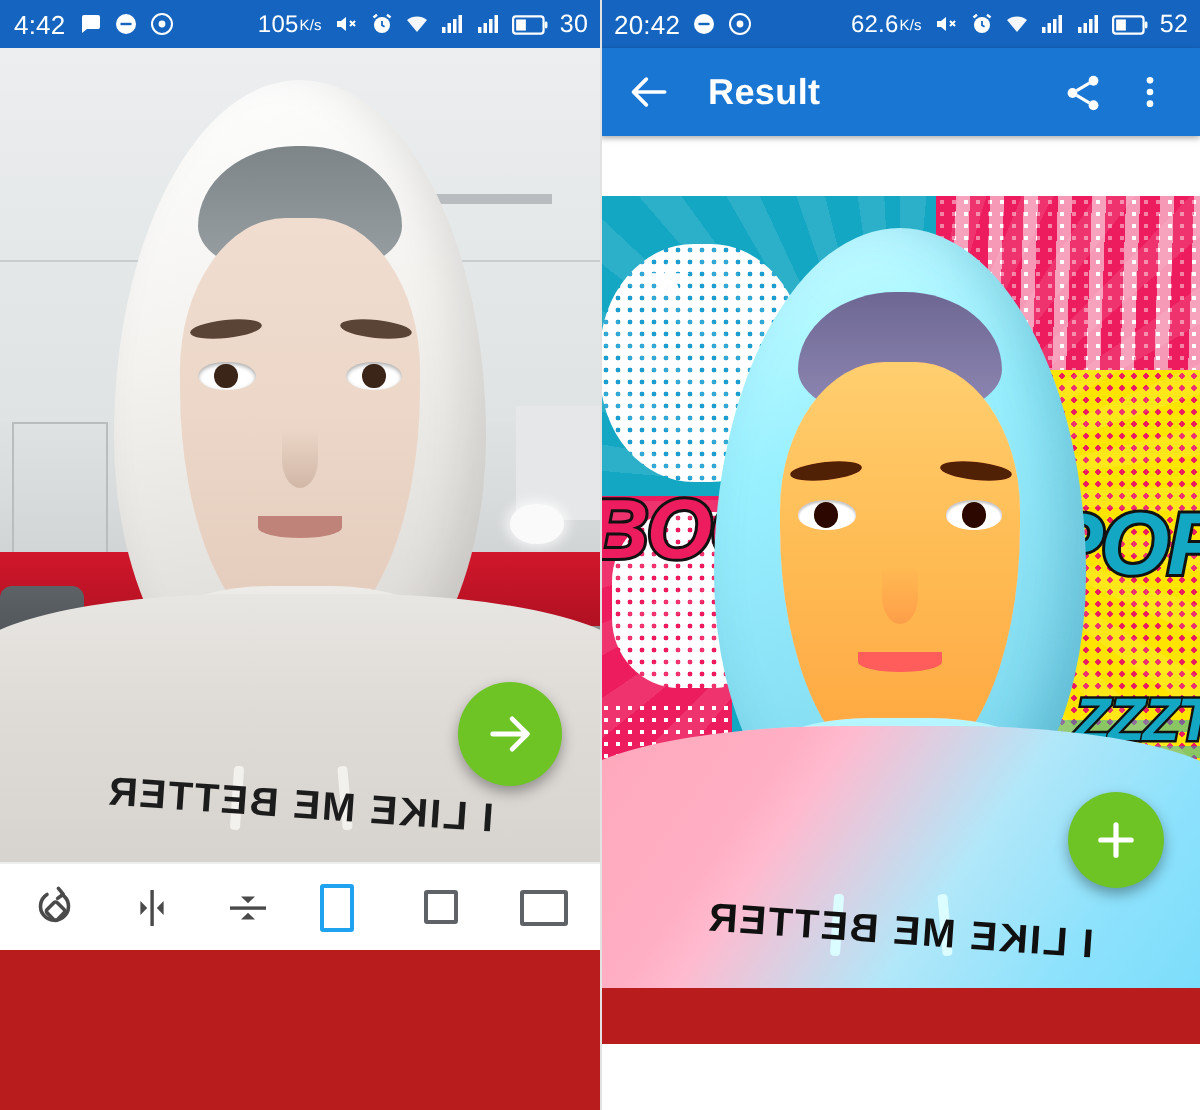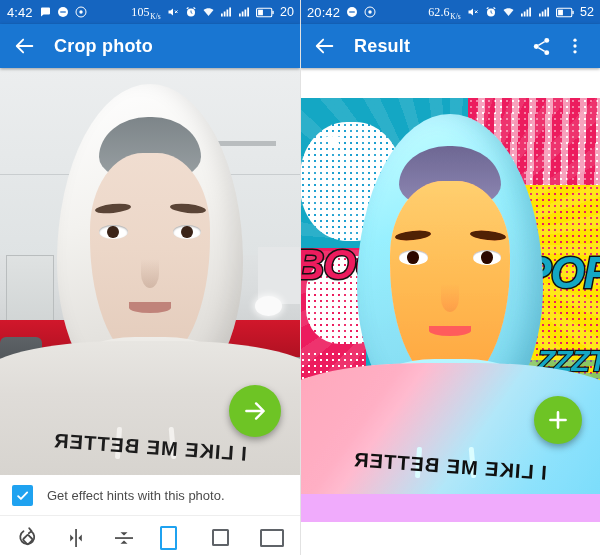--- a/index.html
+++ b/index.html
@@ -5,34 +5,34 @@
   * { box-sizing: border-box; margin: 0; padding: 0; }
   html, body {
     width: 600px; height: 555px;
     font-family: "Liberation Sans", sans-serif;
     background: #ffffff;
     overflow: hidden;
   }
   .screen { position: relative; width: 600px; height: 555px; display: flex; background:#fff; }
 
   
-  .panel { position: relative; width: 300px; height: 555px; background: #f0abfc; overflow: hidden; }
+  .panel { position: relative; width: 300px; height: 555px; background: #b91c1c; overflow: hidden; }
   .panel-left  { border-right: 0; }
 
   
   .statusbar {
     position: relative; height: 24px; background: #1565c0;
     display: flex; align-items: center; padding: 0 6px 0 7px;
     color: #ffffff; font-size: 12.5px; letter-spacing: .1px;
   }
   .sb-clock { font-size: 13px; font-weight: 400; margin-right: 6px; white-space: nowrap; }
   .sb-left-icons { display: flex; align-items: center; gap: 6px; }
   .sb-spacer { flex: 1 1 auto; }
   .sb-right { display: flex; align-items: center; gap: 5px; white-space: nowrap; }
-  .sb-speed { font-size: 12px; display: flex; align-items: flex-end; font-family: Liberation Serif, serif; }
+  .sb-speed { font-size: 12px; display: flex; align-items: center; }
   .sb-speed sup { font-size: 7.5px; line-height: 1; position: relative; top: 1px; margin-left: .5px; }
   .sb-batt-num { font-size: 12.5px; margin-left: 1px; }
 
   .icon { display: inline-block; line-height: 0; }
   .icon svg { display: block; }
 
   
   .appbar {
     position: relative; height: 44px; background: #1976d2;
     display: flex; align-items: center; padding: 0 8px;
@@ -286,34 +286,24 @@
               <rect x="17.5" y="3" width="3.5" height="18" fill="#fff"></rect>
           </svg>
         </span>
         <span class="icon">
           <svg width="18" height="11" viewBox="0 0 26 14">
             <rect x="0.8" y="0.8" width="22" height="12.4" rx="2" fill="none" stroke="#fff" stroke-width="1.6"></rect>
             <rect x="3" y="3" width="7" height="8" fill="#fff"></rect>
             <rect x="23.6" y="4.5" width="2" height="5" rx="1" fill="#fff"></rect>
           </svg>
         </span>
-        <span class="sb-batt-num">20</span>
+        <span class="sb-batt-num">30</span>
       </span>
     </div>
 
-    <div class="appbar">
-      <div class="appbar-btn">
-        <span class="icon">
-          <svg width="22" height="22" viewBox="0 0 24 24">
-              <path fill="none" stroke="#fff" stroke-width="2" stroke-linecap="round" stroke-linejoin="round" d="M20 12H4m6-7-7 7 7 7"></path>
-            </svg>
-        </span>
-      </div>
-      <div class="appbar-title">Crop photo</div>
-    </div>
 
     <div class="photo-area photo-area-left">
       <div class="stage stage-left">
         <div class="photo-orig">
           <div class="wall-shadow"></div>
           <div class="wall-line" style="left:0;top:26%;width:100%;height:1.5px;"></div>
           <div class="wall-line" style="right:8%;top:18%;width:24%;height:5px;background:#b9bdbf;"></div>
           <div class="sidebox"></div>
           <div class="door"></div>
           <div class="door2"></div>
@@ -346,30 +336,20 @@
 
       <div class="fab fab-next">
         <span class="icon">
           <svg width="26" height="26" viewBox="0 0 24 24">
               <path fill="none" stroke="#fff" stroke-width="2.2" stroke-linecap="round" stroke-linejoin="round" d="M4 12h15m-6-7 7 7-7 7"></path>
             </svg>
         </span>
       </div>
     </div>
 
-    <div class="hint-row">
-      <div class="checkbox">
-        <span class="icon">
-          <svg width="15" height="15" viewBox="0 0 24 24">
-              <path fill="none" stroke="#fff" stroke-width="3" stroke-linecap="round" stroke-linejoin="round" d="M5 13l4.5 4.5L19.5 7"></path>
-            </svg>
-        </span>
-      </div>
-      <div class="hint-label">Get effect hints with this photo.</div>
-    </div>
 
     <div class="edit-toolbar">
       <div class="tool-group-left">
         <div class="tool-btn">
           <span class="icon">
             <svg width="24" height="24" viewBox="0 0 24 24">
               <path fill="none" stroke="#4a4a4a" stroke-width="1.8" stroke-linecap="round" d="M7.5 5.2A7 7 0 1 0 15 5.2"></path>
               <path fill="none" stroke="#4a4a4a" stroke-width="1.8" stroke-linecap="round" stroke-linejoin="round" d="M13.2 2.2 15.6 5.1 12.8 7.2"></path>
               <rect x="8.2" y="10" width="7.2" height="7.2" rx="1.2" fill="none" stroke="#4a4a4a" stroke-width="1.8" transform="rotate(45 11.8 13.6)"></rect>
             </svg>

